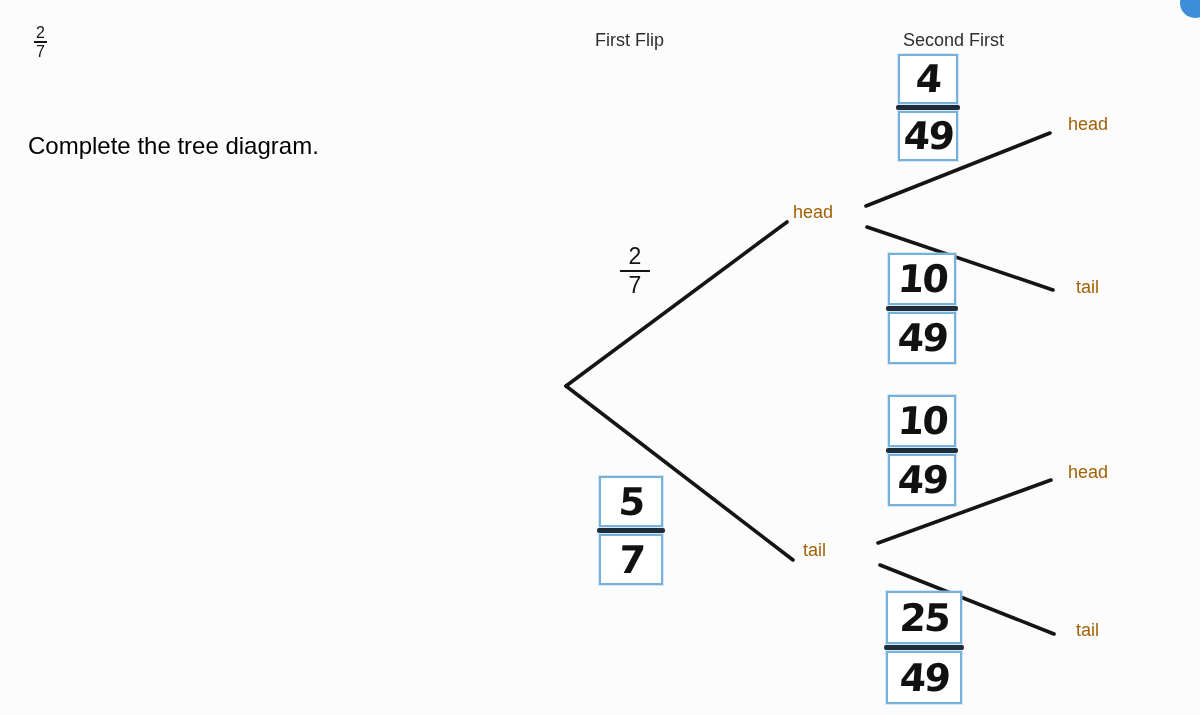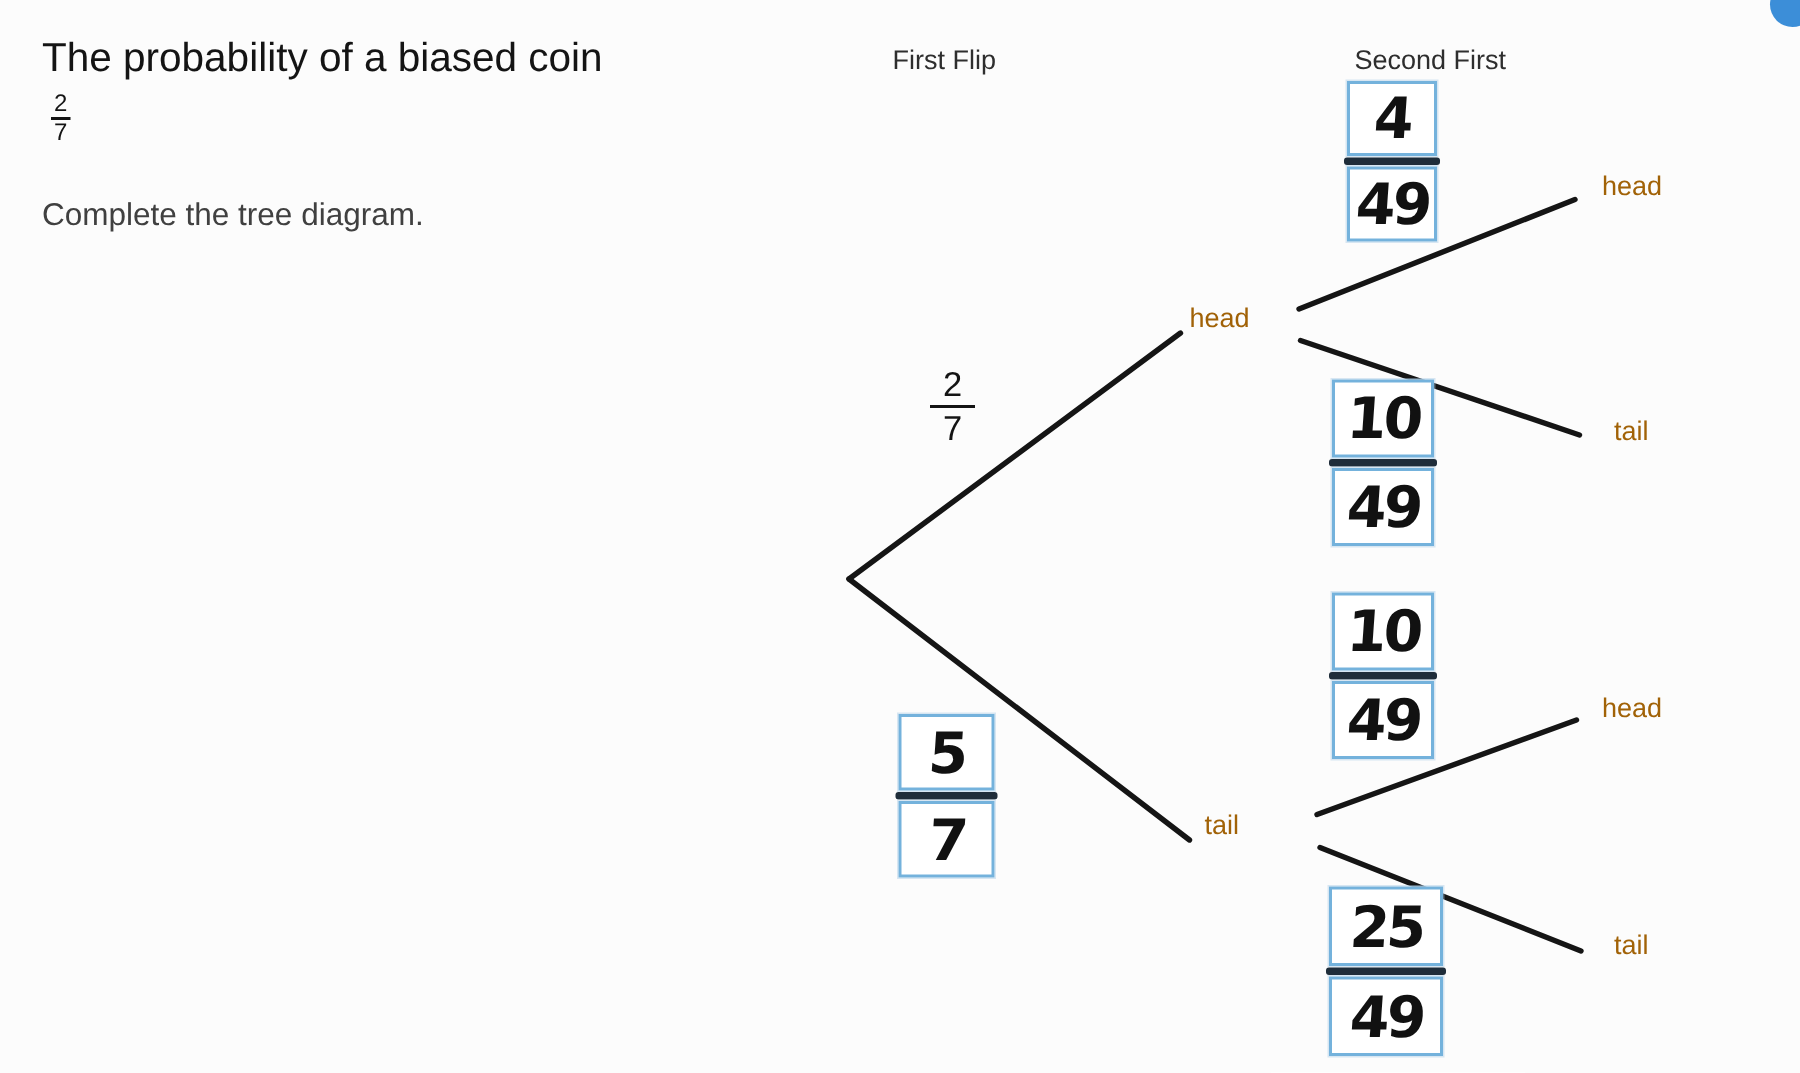--- a/index.html
+++ b/index.html
@@ -10,21 +10,21 @@
     height: 715px;
     background: #fcfcfc;
     overflow: hidden;
     font-family: "Liberation Sans", sans-serif;
     color: #1b1b1b;
   }
 
   
   .question { position: absolute; left: 28px; top: 20px; font-size: 27px; line-height: 36px; color: #141414; }
   .question .row { white-space: nowrap; }
-  .q-line3 { position: absolute; left: 28px; top: 132px; font-size: 21px; color: #404040; }
+  .q-line3 { position: absolute; left: 28px; top: 132px; font-size: 24px; color: #000000; }
 
   .inline-frac {
     display: inline-block; vertical-align: -10px; text-align: center;
     font-size: 16px; line-height: 15px; margin-left: 6px; font-weight: 400;
   }
   .inline-frac .n { display: block; border-bottom: 2px solid #141414; padding: 0 2px 1px; }
   .inline-frac .d { display: block; padding-top: 1px; }
 
   
   .col-header { position: absolute; font-size: 18px; color: #2e2e2e; text-align: right; }
@@ -69,21 +69,20 @@
     position: absolute; top: -12px; right: -10px;
     width: 30px; height: 30px; border-radius: 50%;
   }
 </style>
 </head>
 <body>
 
 <div class="canvas">
 
   <div class="question">
-    <div class="row">The probability of a biased coin</div>
     <div class="row">
       <span class="inline-frac"><span class="n">2</span><span class="d">7</span></span>
     </div>
   </div>
   <div class="q-line3">Complete the tree diagram.</div>
 
   <div class="col-header hdr-first">First Flip</div>
   <div class="col-header hdr-second">Second First</div>
 
   <svg class="branches" viewBox="0 0 1200 715" xmlns="http://www.w3.org/2000/svg">

